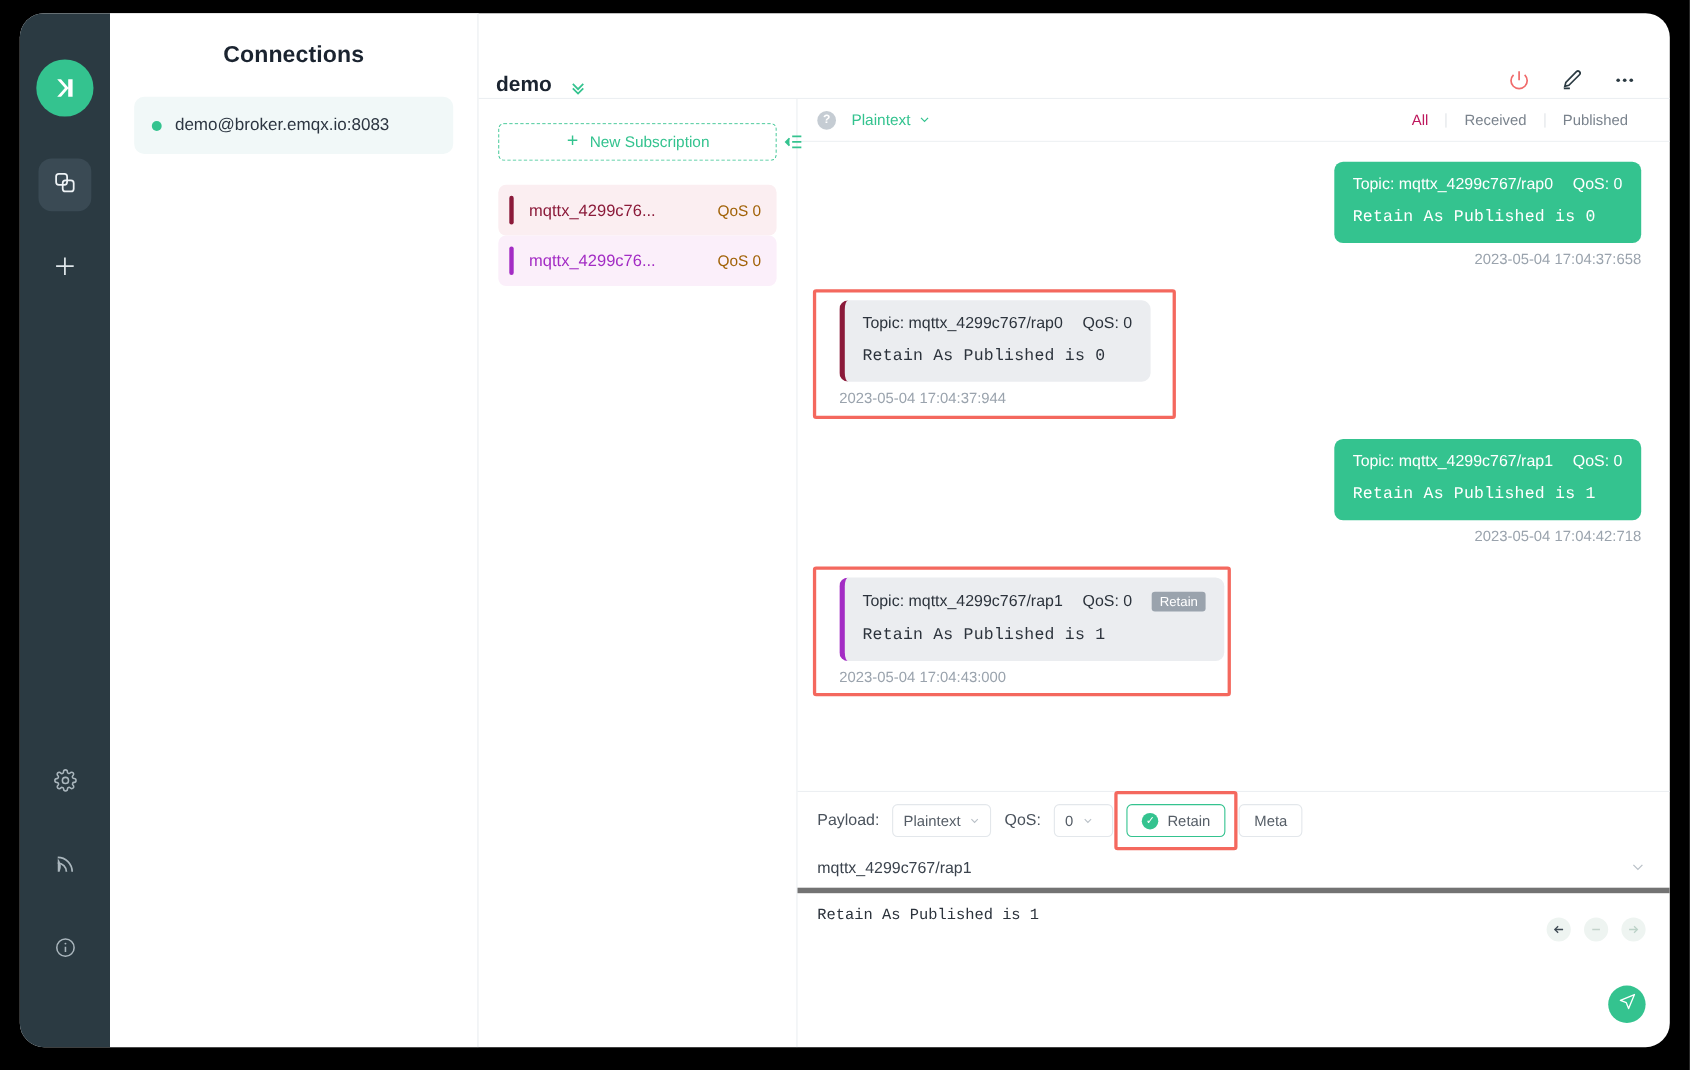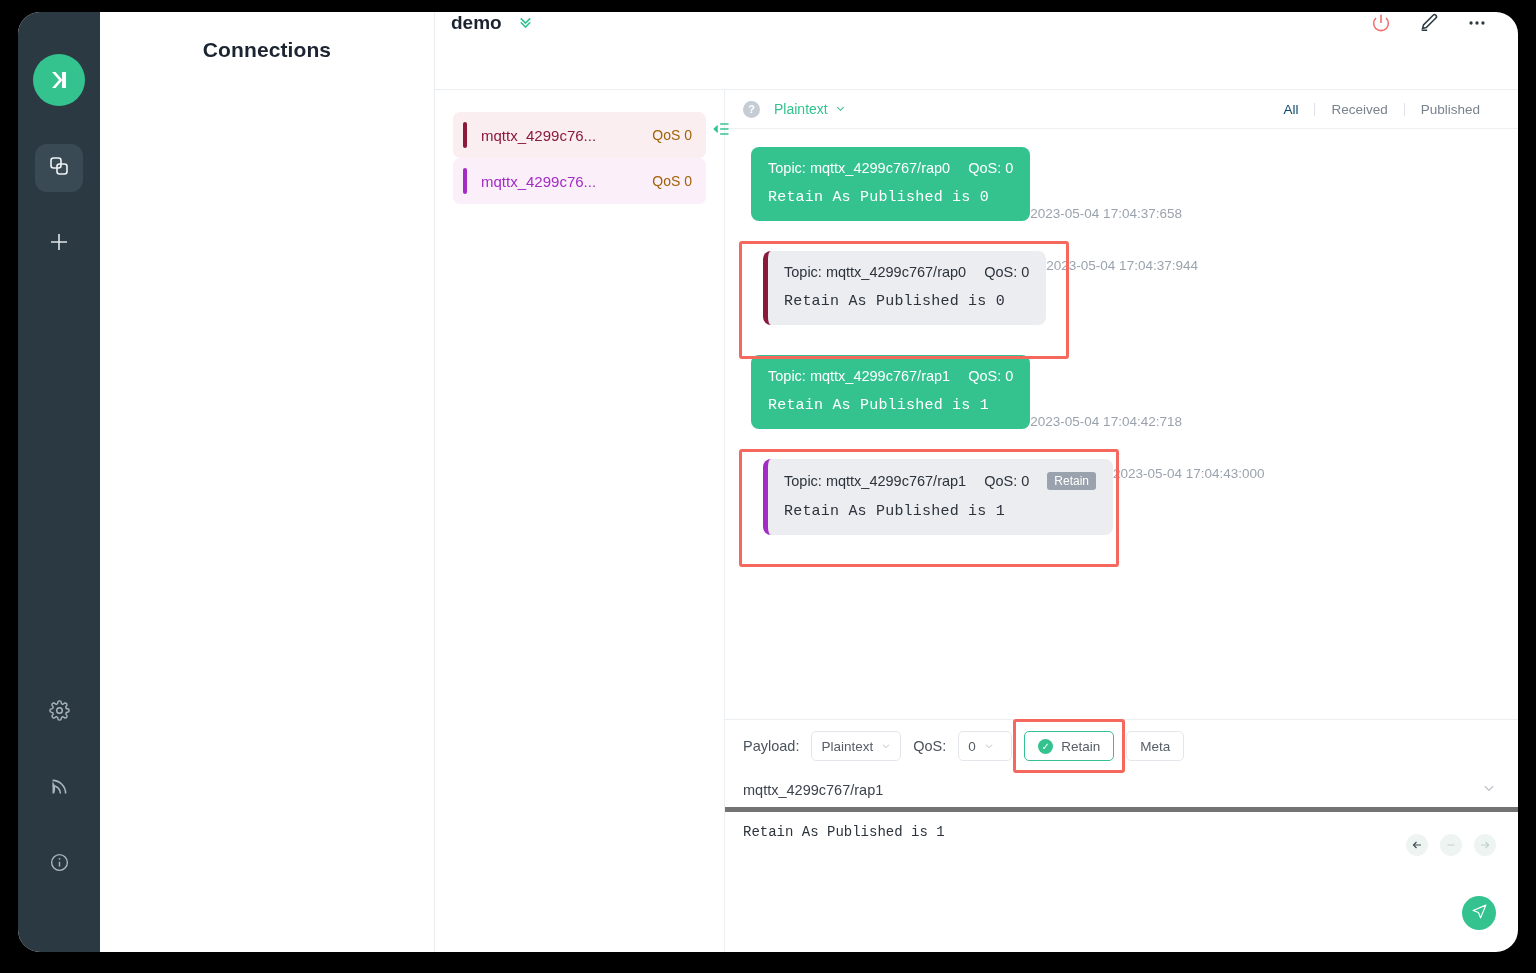--- a/index.html
+++ b/index.html
@@ -63,21 +63,21 @@
     padding: 0 16px;
     gap: 12px;
   }
   .dot { width: 9px; height: 9px; border-radius: 50%; background: #34c38f; flex: 0 0 9px; }
   .conn-name { font-size: 15.5px; color: #2d3642; }
 
   
   .main { flex: 1 1 auto; display: flex; flex-direction: column; min-width: 0; }
   .main-header {
     height: 78px; flex: 0 0 78px;
-    display: flex; align-items: flex-start;
+    display: flex; align-items: flex-end;
     padding: 0 30px 0 16px;
     border-bottom: 1px solid #eceff2;
   }
   .main-title { font-size: 19px; font-weight: bold; color: #1b2430; }
   .chev2 { margin-left: 14px; display: flex; align-items: center; }
   .header-actions { margin-left: auto; display: flex; align-items: center; gap: 26px; }
 
   .body-row { flex: 1 1 auto; display: flex; min-height: 0; }
 
   
@@ -122,25 +122,25 @@
   .qmark {
     width: 17px; height: 17px; border-radius: 50%;
     background: #c5ccd3; color: #fff;
     font-size: 11px; font-weight: bold;
     display: flex; align-items: center; justify-content: center;
     margin-right: 14px;
   }
   .payload-sel { font-size: 14px; color: #34c38f; display: flex; align-items: center; gap: 7px; }
   .filters { margin-left: auto; display: flex; align-items: center; font-size: 13.5px; color: #7a838d; }
   .filters span { padding: 0 16px; }
-  .filters span.active { color: #0c4a6e; }
+  .filters span.active { color: #be185d; }
   .filters .divider { width: 1px; height: 13px; background: #dfe3e7; padding: 0; }
 
   .msg-list { flex: 1 1 auto; padding: 18px 26px 10px 26px; overflow: hidden; }
-  .msg-row { display: flex; flex-direction: row; margin-bottom: 22px; }
+  .msg-row { display: flex; flex-direction: column; margin-bottom: 22px; }
   .msg-row.out { align-items: flex-end; }
   .msg-row.in { align-items: flex-start; }
   .bubble {
     border-radius: 8px;
     padding: 13px 17px 15px 17px;
     display: inline-block;
   }
   .bubble.out { background: #34c38f; color: #ffffff; }
   .bubble.in {
     background: #ebedf0; color: #2c333c;
@@ -267,20 +267,24 @@
             <line x1="12" y1="11" x2="12" y2="16.5"></line>
             <circle cx="12" cy="7.8" r="1" fill="#aab6bd" stroke="none"></circle>
           </svg>
         </span>
       </div>
     </div>
   </div>
 
   <div class="connections">
     <div class="conn-title">Connections</div>
+    <div class="conn-item">
+      <span class="dot"></span>
+      <span class="conn-name">demo@broker.emqx.io:8083</span>
+    </div>
   </div>
 
   <div class="main">
 
     <div class="main-header">
       <div class="main-title">demo</div>
       <div class="chev2">
         <svg width="19" height="19" viewBox="0 0 24 24" fill="none" stroke="#34c38f" stroke-width="2">
           <polyline points="6,8 12,14 18,8"></polyline>
           <polyline points="6,13 12,19 18,13"></polyline>
@@ -305,20 +309,29 @@
               <circle cx="12" cy="12" r="1.8"></circle>
               <circle cx="18.5" cy="12" r="1.8"></circle>
           </svg>
         </span>
       </div>
     </div>
 
     <div class="body-row">
 
       <div class="subs">
+        <div class="new-sub">
+          <span>
+            <svg width="13" height="13" viewBox="0 0 24 24" stroke="#34c38f" stroke-width="2.4">
+              <line x1="12" y1="4" x2="12" y2="20"></line>
+                <line x1="4" y1="12" x2="20" y2="12"></line>
+            </svg>
+          </span>
+          <span>New Subscription</span>
+        </div>
 
         <div class="collapse-icon">
           <svg width="20" height="20" viewBox="0 0 24 24" fill="none" stroke="#34c38f" stroke-width="1.8">
             <line x1="11" y1="6" x2="21" y2="6"></line>
             <line x1="11" y1="12" x2="21" y2="12"></line>
             <line x1="11" y1="18" x2="21" y2="18"></line>
             <polyline points="8,8 4,12 8,16" fill="#34c38f"></polyline>
           </svg>
         </div>
 

